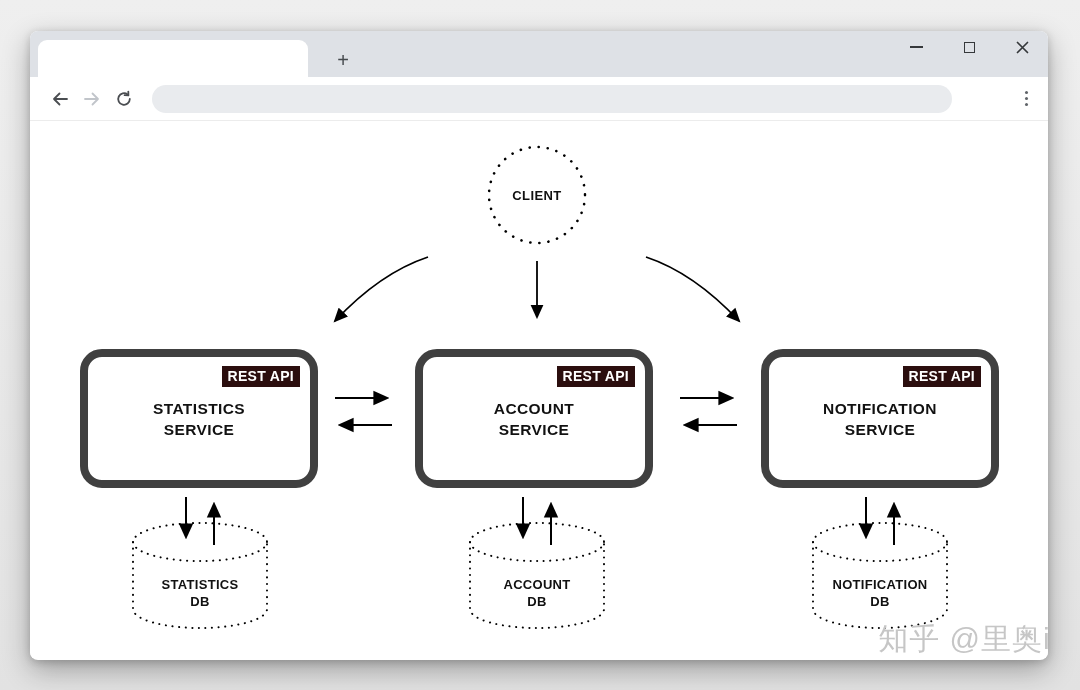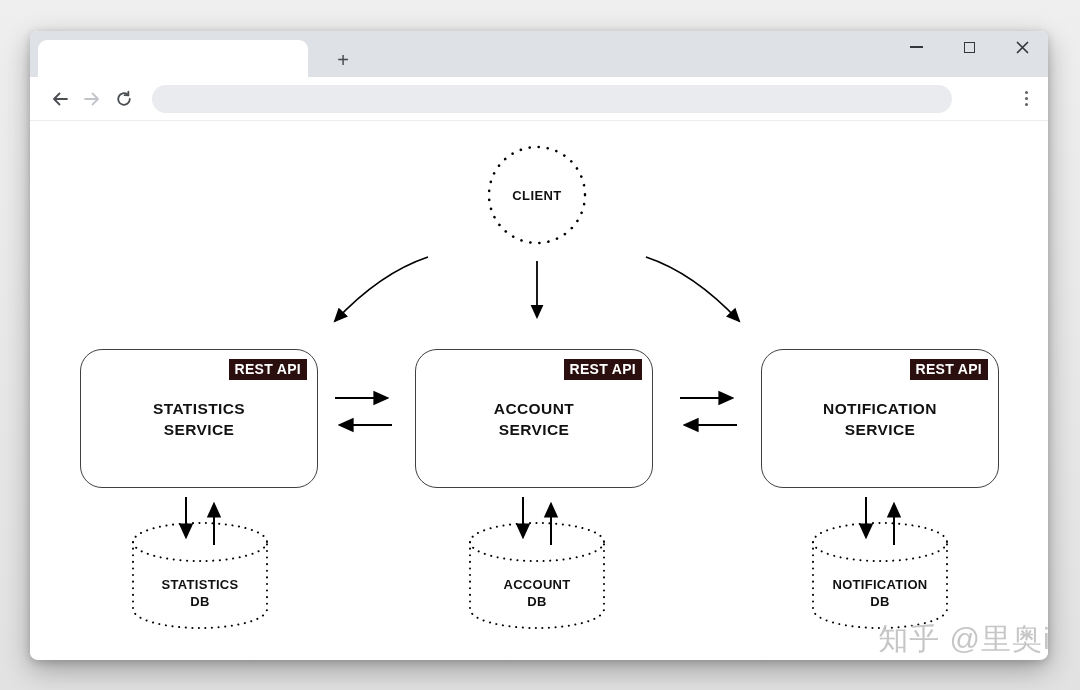--- a/index.html
+++ b/index.html
@@ -44,21 +44,21 @@
   .kebab i { width:3px; height:3px; border-radius:50%; background:#5f6368; display:block; }
   
   .content { position:relative; width:1018px; height:537px; background:#fff; overflow:hidden; }
   .diagram-svg { position:absolute; left:0; top:0; }
   .client-label {
     position:absolute; left:507px; top:74px; transform:translate(-50%,-50%);
     font-size:13px; font-weight:700; color:#111; letter-spacing:0.4px;
   }
   .service-box {
     position:absolute; top:228px; width:238px; height:139px;
-    border:1px solid #404040; border-radius:22px; background:#fff;
+    border:8px solid #404040; border-radius:22px; background:#fff;
   }
   .service-box .badge {
     position:absolute; top:9px; right:10px;
     background:#2b0e0e; color:#fff; font-size:14px; font-weight:700;
     padding:2px 6px 3px; letter-spacing:0.3px;
   }
   .service-name {
     position:absolute; inset:0; display:flex; flex-direction:column;
     align-items:center; justify-content:center;
     font-size:15.5px; font-weight:700; color:#111; line-height:21px; letter-spacing:0.4px;

